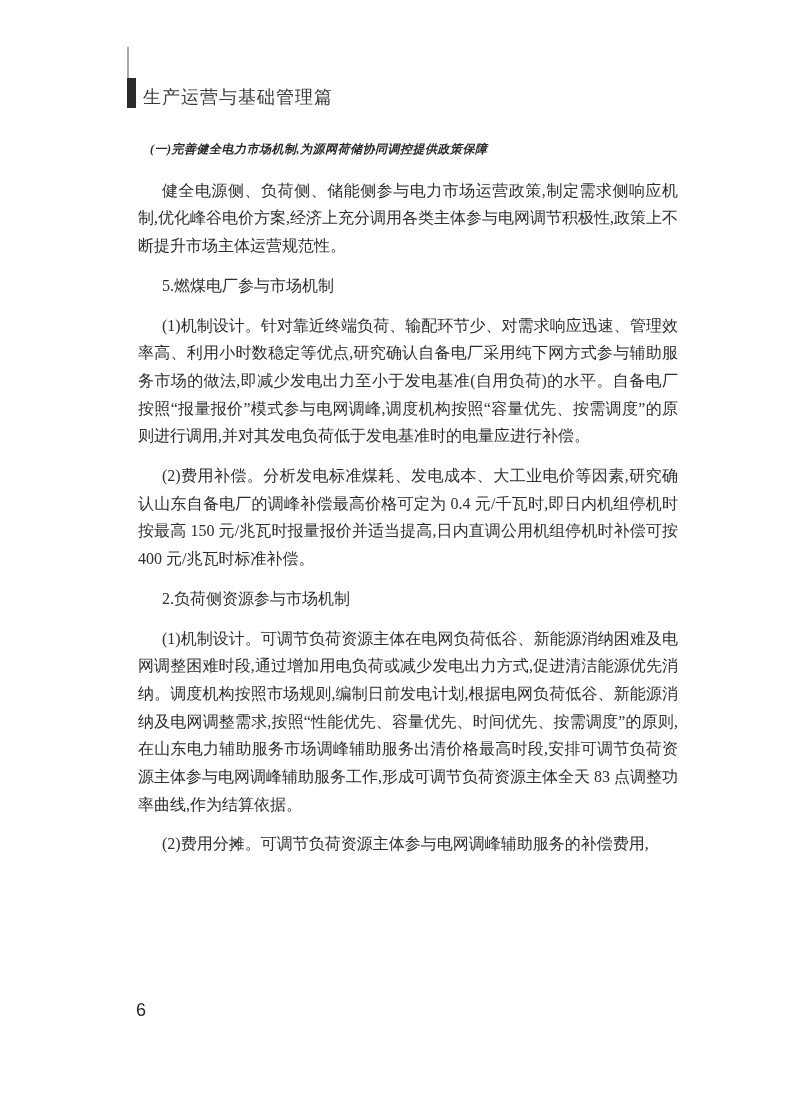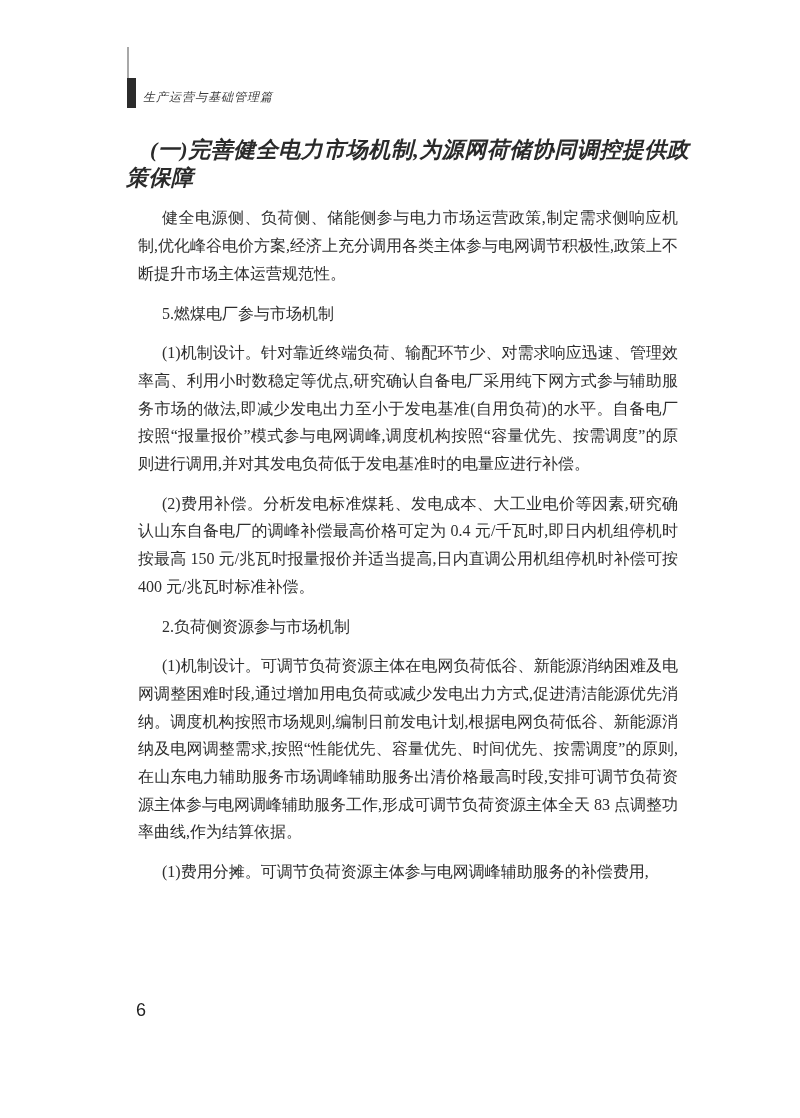--- a/index.html
+++ b/index.html
@@ -29,42 +29,41 @@
     left: 127px;
     top: 78px;
     width: 9px;
     height: 30px;
     background: #2b2b2b;
   }
   .header-title {
     position: absolute;
     left: 143px;
     top: 87px;
-    font-size: 12px;
+    font-size: 18px;
     line-height: 20px;
     letter-spacing: 1px;
     color: #3a3a3a;
     white-space: nowrap;
-    font-style: italic;
   }
   
   .content {
     position: absolute;
     left: 126px;
     top: 136px;
     width: 564px;
     font-size: 16px;
     line-height: 27.7px;
     text-align: justify;
     color: #2e2e2e;
   }
   .doc-heading {
     font-style: italic;
     font-weight: 600;
-    font-size: 22px;
+    font-size: 12px;
     letter-spacing: 0.5px;
     text-indent: 24px;
     margin: 0 0 13px 0;
     color: #2a2a2a;
     text-align: left;
   }
   .para {
     margin: 12px;
     text-indent: 24px;
   }
@@ -86,16 +85,16 @@
 
 <div class="content">
   <div class="doc-heading">(一)完善健全电力市场机制,为源网荷储协同调控提供政策保障</div>
 
   <p class="para">健全电源侧、负荷侧、储能侧参与电力市场运营政策,制定需求侧响应机制,优化峰谷电价方案,经济上充分调用各类主体参与电网调节积极性,政策上不断提升市场主体运营规范性。</p>
   <p class="para">5.燃煤电厂参与市场机制</p>
   <p class="para">(1)机制设计。针对靠近终端负荷、输配环节少、对需求响应迅速、管理效率高、利用小时数稳定等优点,研究确认自备电厂采用纯下网方式参与辅助服务市场的做法,即减少发电出力至小于发电基准(自用负荷)的水平。自备电厂按照“报量报价”模式参与电网调峰,调度机构按照“容量优先、按需调度”的原则进行调用,并对其发电负荷低于发电基准时的电量应进行补偿。</p>
   <p class="para">(2)费用补偿。分析发电标准煤耗、发电成本、大工业电价等因素,研究确认山东自备电厂的调峰补偿最高价格可定为 0.4 元/千瓦时,即日内机组停机时按最高 150 元/兆瓦时报量报价并适当提高,日内直调公用机组停机时补偿可按 400 元/兆瓦时标准补偿。</p>
   <p class="para">2.负荷侧资源参与市场机制</p>
   <p class="para">(1)机制设计。可调节负荷资源主体在电网负荷低谷、新能源消纳困难及电网调整困难时段,通过增加用电负荷或减少发电出力方式,促进清洁能源优先消纳。调度机构按照市场规则,编制日前发电计划,根据电网负荷低谷、新能源消纳及电网调整需求,按照“性能优先、容量优先、时间优先、按需调度”的原则,在山东电力辅助服务市场调峰辅助服务出清价格最高时段,安排可调节负荷资源主体参与电网调峰辅助服务工作,形成可调节负荷资源主体全天 83 点调整功率曲线,作为结算依据。</p>
-  <p class="para">(1)费用分摊。可调节负荷资源主体参与电网调峰辅助服务的补偿费用,</p>
+  <p class="para">(2)费用分摊。可调节负荷资源主体参与电网调峰辅助服务的补偿费用,</p>
 </div>
 
 <div class="page-number">6</div>
 
 </body></html>

